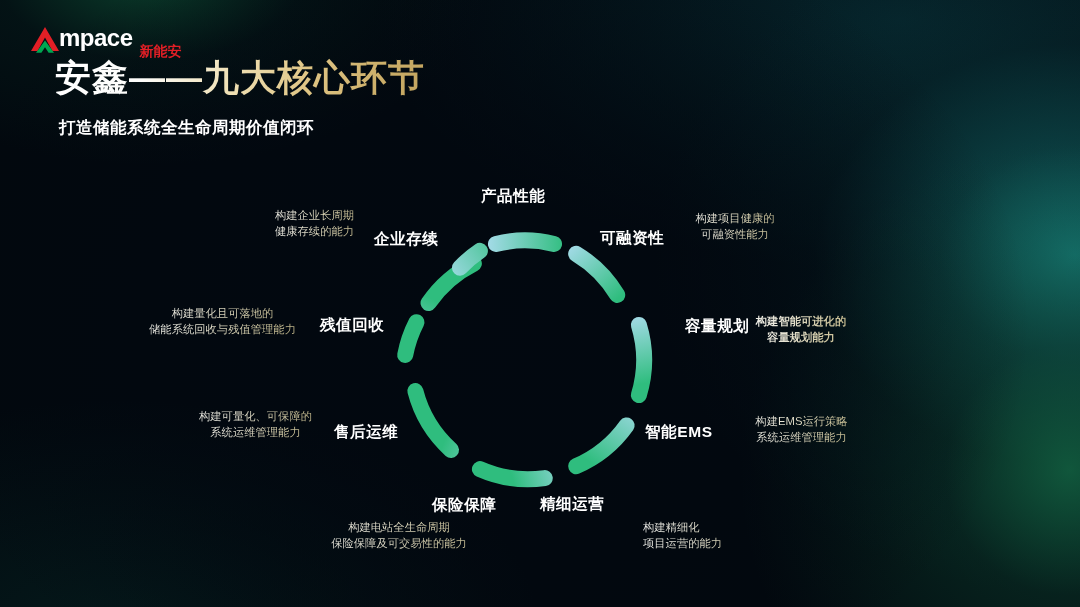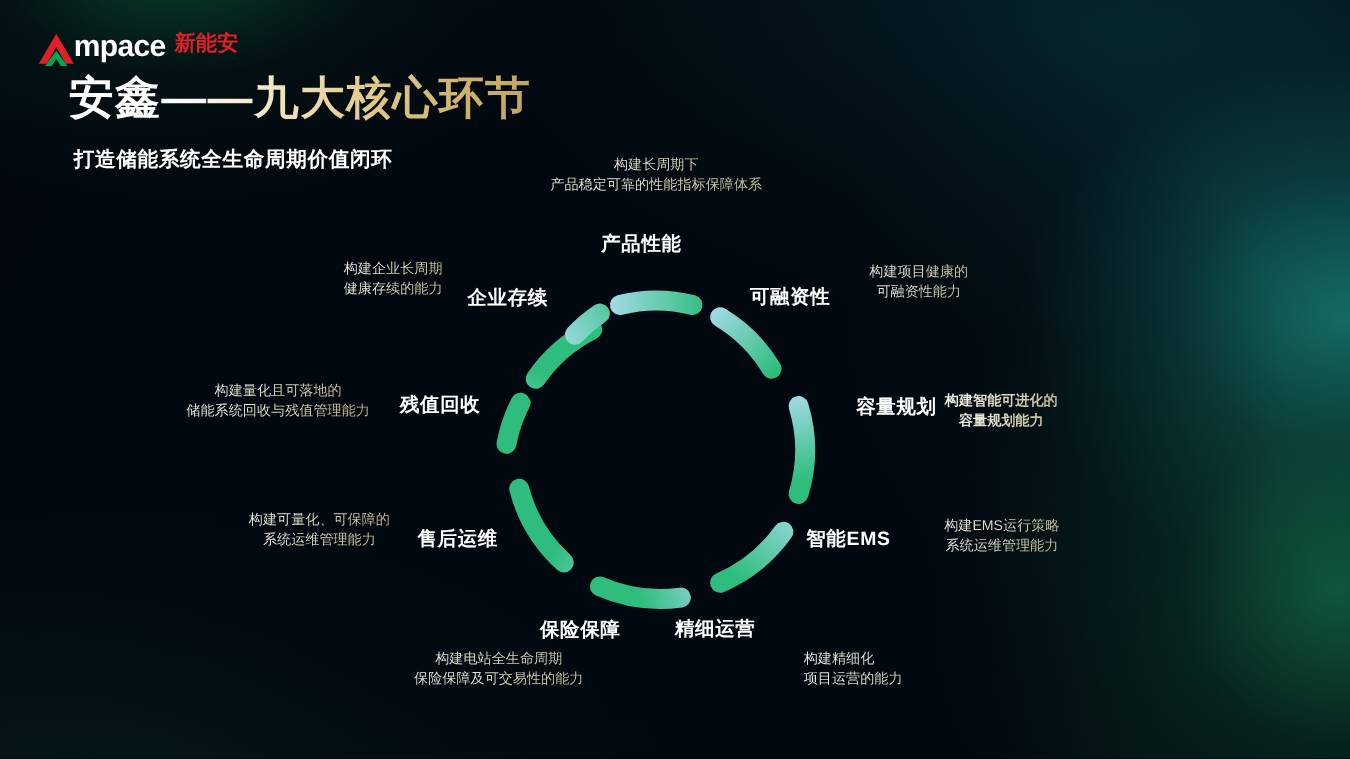--- a/index.html
+++ b/index.html
@@ -76,25 +76,26 @@
   #logo .wordmark {
     color: #ffffff;
     font-size: 24px;
     font-weight: 700;
     letter-spacing: -0.5px;
     line-height: 1;
     margin-left: -3px;
   }
   #logo .cn {
     color: #e11f26;
-    font-size: 17px;
+    font-size: 14px;
     font-weight: 700;
     letter-spacing: 0px;
     margin-left: 7px;
     line-height: 1;
+    margin-top: 18px;
   }
 
   
   #title {
     position: absolute;
     left: 55px; top: 56px;
     font-size: 36px;
     font-weight: 700;
     letter-spacing: 1px;
     line-height: 1.2;
@@ -236,24 +237,20 @@
   <div class="node-label" style="left:481px; top:188px;">产品性能</div>
   <div class="node-label" style="left:600px; top:230px;">可融资性</div>
   <div class="node-label" style="left:685px; top:318px;">容量规划</div>
   <div class="node-label" style="left:645px; top:424px;">智能EMS</div>
   <div class="node-label" style="left:540px; top:496px;">精细运营</div>
   <div class="node-label" style="left:432px; top:497px;">保险保障</div>
   <div class="node-label" style="left:334px; top:424px;">售后运维</div>
   <div class="node-label" style="left:320px; top:317px;">残值回收</div>
   <div class="node-label" style="left:374px; top:231px;">企业存续</div>
 
-  <div class="node-desc c" style="left:400px; top:124px; width:250px;">
-    <div>构建长周期下</div>
-    <div>产品稳定可靠的性能指标保障体系</div>
-  </div>
 
   <div class="node-desc c" style="left:675px; top:210px; width:120px;">
     <div>构建项目健康的</div>
     <div>可融资性能力</div>
   </div>
 
   <div class="node-desc c" style="left:740px; top:313px; width:122px;font-weight:bold;">
     <div>构建智能可进化的</div>
     <div>容量规划能力</div>
   </div>

